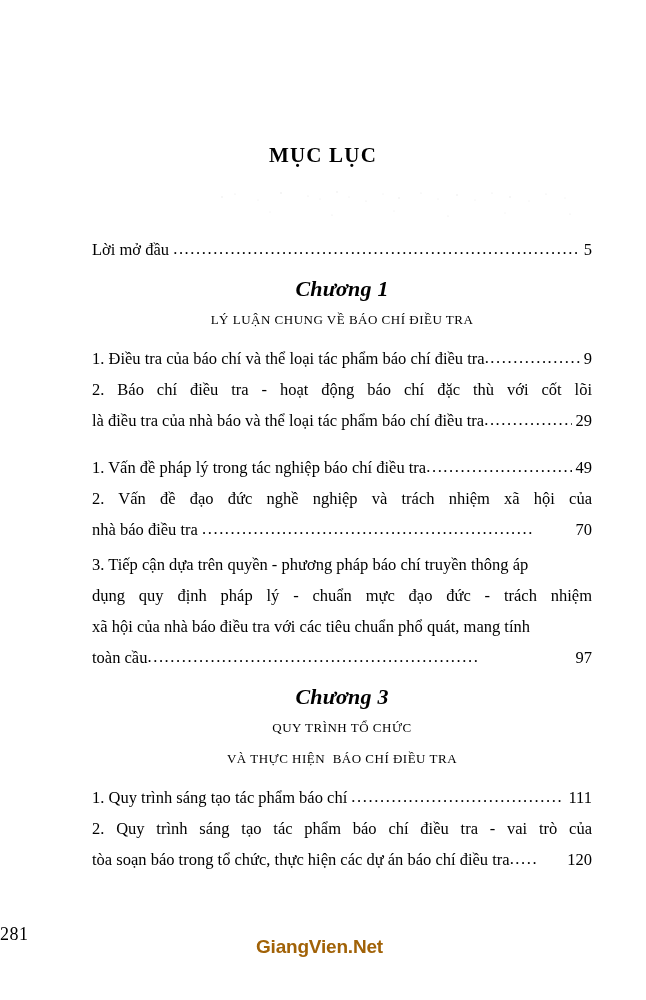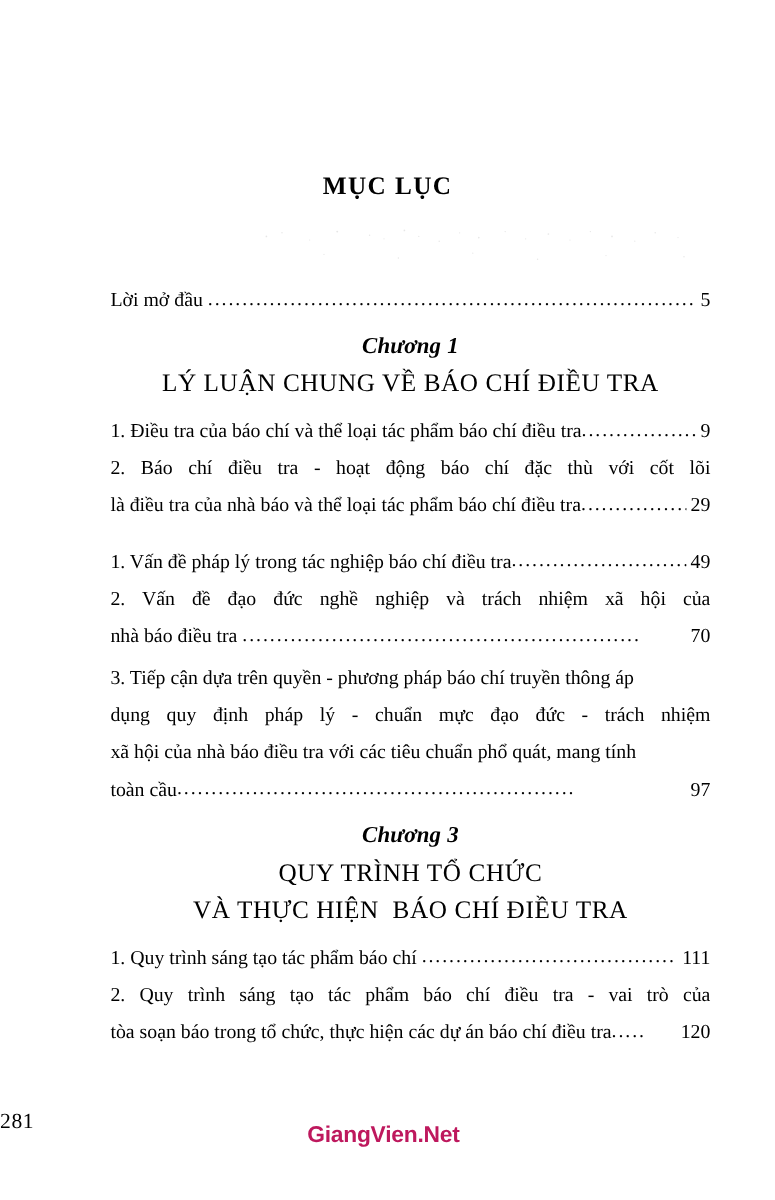--- a/index.html
+++ b/index.html
@@ -98,28 +98,28 @@
 
   .spacer-8 { height: 8px; }
   .spacer-4 { height: 4px; }
 
   
   .chapter-block {
     text-align: center;
     margin: 0;
   }
   .chapter-label {
-    font-size: 19px;
+    font-size: 22px;
     font-weight: bold;
     font-style: italic;
     line-height: 31px;
     letter-spacing: 0.2px;
   }
   .chapter-title-line {
-    font-size: 21px;
+    font-size: 13px;
     line-height: 31px;
     letter-spacing: 0.5px;
     white-space: pre;
   }
 
   
   .watermark {
     position: absolute;
     left: 256px;
     top: 936px;
@@ -280,17 +280,17 @@
       <span class="wrap-line">2. Quy trình sáng tạo tác phẩm báo chí điều tra - vai trò của</span>
       <div class="last-line">
         <span class="label-text">tòa soạn báo trong tổ chức, thực hiện các dự án báo chí điều tra</span>
         <span class="leader">.....</span>
         <span class="page-num">120</span>
       </div>
     </div>
 
   </div>
 
-  <div class="watermark" style="color: #be185d;">GiangVien.Net</div>
+  <div class="watermark" style="color: #a16207;">GiangVien.Net</div>
 
   <div class="folio">281</div>
 
 </div>
 
 </body></html>

